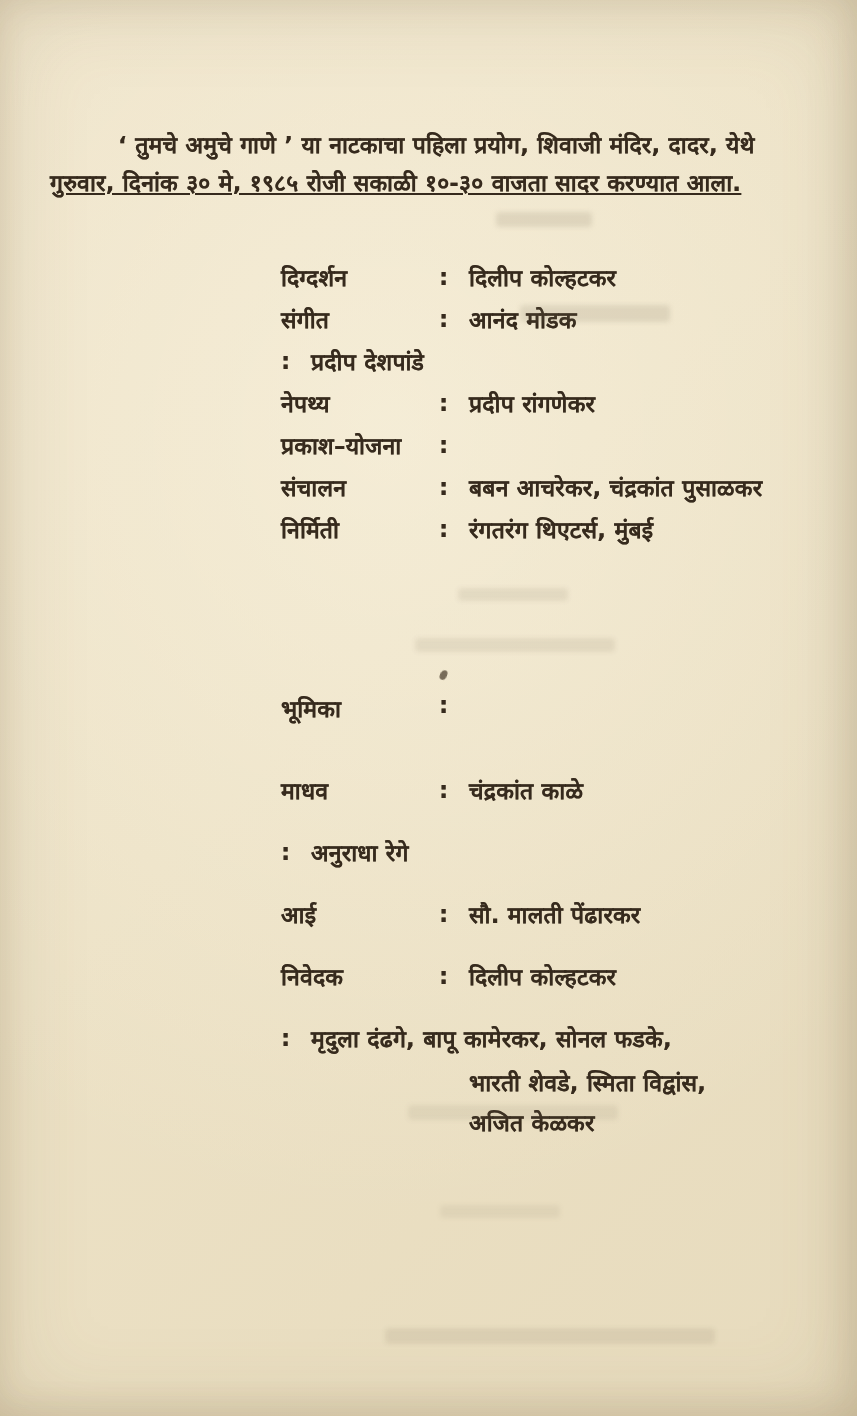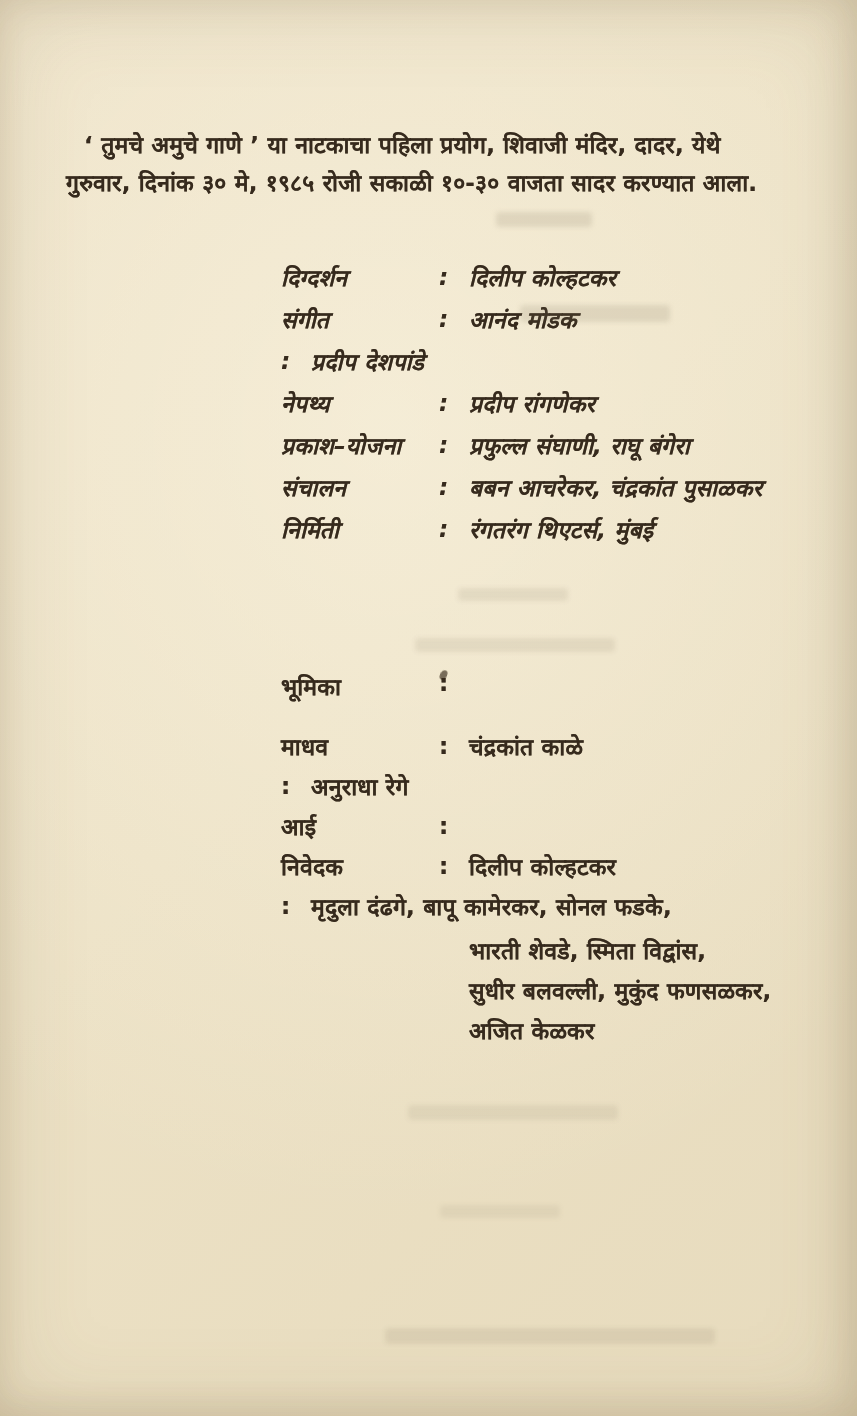--- a/index.html
+++ b/index.html
@@ -19,32 +19,32 @@
     position:absolute;inset:0;pointer-events:none;
     box-shadow: inset 0 0 90px rgba(120,100,60,0.18), inset -14px 0 40px rgba(110,90,55,0.10), inset 0 -10px 30px rgba(110,90,55,0.08);
   }
   .txt{
     font-weight:700;
     letter-spacing:0.2px;
     text-shadow:0 0 0.6px rgba(46,34,20,0.55);
     white-space:nowrap;
   }
   .header-line{position:absolute;font-size:23px;line-height:30px;}
-  #hline1{left:84px;top:130px;}
-  #hline2{left:66px;top:168px;}
+  #hline1{left:118px;top:130px;}
+  #hline2{left:50px;top:168px;text-decoration:underline;}
 
   .block{position:absolute;font-size:23px;}
-  #credits{left:281px;top:256px;font-style:italic;}
+  #credits{left:281px;top:256px;}
   #credits .row{height:42px;display:flex;align-items:center;}
   .lbl{display:inline-block;width:158px;flex:0 0 158px;}
   .sep{display:inline-block;width:30px;flex:0 0 30px;}
   .val{display:inline-block;}
 
   #cast{left:281px;top:662px;}
-  #cast .row{height:40px;display:flex;align-items:center;}
+  #cast .row{height:40px;display:flex;align-items:center;margin-top:22px;}
   #cast .row.heading{height:56px;align-items:flex-start;padding-top:8px;}
   .cont-line{height:40px;display:flex;align-items:flex-end;padding-left:188px;}
 
   .ghost{
     position:absolute;background:rgba(125,112,86,0.16);
     filter:blur(2.5px);border-radius:4px;pointer-events:none;
   }
   .speck{
     position:absolute;width:7px;height:10px;background:rgba(55,42,26,0.65);
     border-radius:60% 40% 55% 45%;filter:blur(0.4px);transform:rotate(18deg);
@@ -74,21 +74,20 @@
     <span class="val">प्रदीप देशपांडे</span>
   </div>
   <div class="row">
     <span class="lbl">नेपथ्य</span>
     <span class="sep">:</span>
     <span class="val">प्रदीप रांगणेकर</span>
   </div>
   <div class="row">
     <span class="lbl">प्रकाश–योजना</span>
     <span class="sep">:</span>
-    <span class="val">प्रफुल्ल संघाणी, राघू बंगेरा</span>
   </div>
   <div class="row">
     <span class="lbl">संचालन</span>
     <span class="sep">:</span>
     <span class="val">बबन आचरेकर, चंद्रकांत पुसाळकर</span>
   </div>
   <div class="row">
     <span class="lbl">निर्मिती</span>
     <span class="sep">:</span>
     <span class="val">रंगतरंग थिएटर्स, मुंबई</span>
@@ -106,35 +105,33 @@
     <span class="sep">:</span>
     <span class="val">चंद्रकांत काळे</span>
   </div>
   <div class="row">
     <span class="sep">:</span>
     <span class="val">अनुराधा रेगे</span>
   </div>
   <div class="row">
     <span class="lbl">आई</span>
     <span class="sep">:</span>
+    <span class="val">सौ. मालती पेंढारकर</span>
   </div>
   <div class="row">
     <span class="lbl">निवेदक</span>
     <span class="sep">:</span>
     <span class="val">दिलीप कोल्हटकर</span>
   </div>
   <div class="row">
     <span class="sep">:</span>
     <span class="val">मृदुला दंढगे, बापू कामेरकर, सोनल फडके,</span>
   </div>
   <div class="cont-line">
     <span class="val">भारती शेवडे, स्मिता विद्वांस,</span>
-  </div>
-  <div class="cont-line">
-    <span class="val">सुधीर बलवल्ली, मुकुंद फणसळकर,</span>
   </div>
   <div class="cont-line">
     <span class="val">अजित केळकर</span>
   </div>
 </div>
 
 <div class="ghost" style="left:496px;top:212px;width:96px;height:15px;"></div>
 <div class="ghost" style="left:520px;top:305px;width:150px;height:17px;"></div>
 <div class="ghost" style="left:458px;top:588px;width:110px;height:13px;opacity:.8;"></div>
 <div class="ghost" style="left:415px;top:638px;width:200px;height:14px;opacity:.8;"></div>

